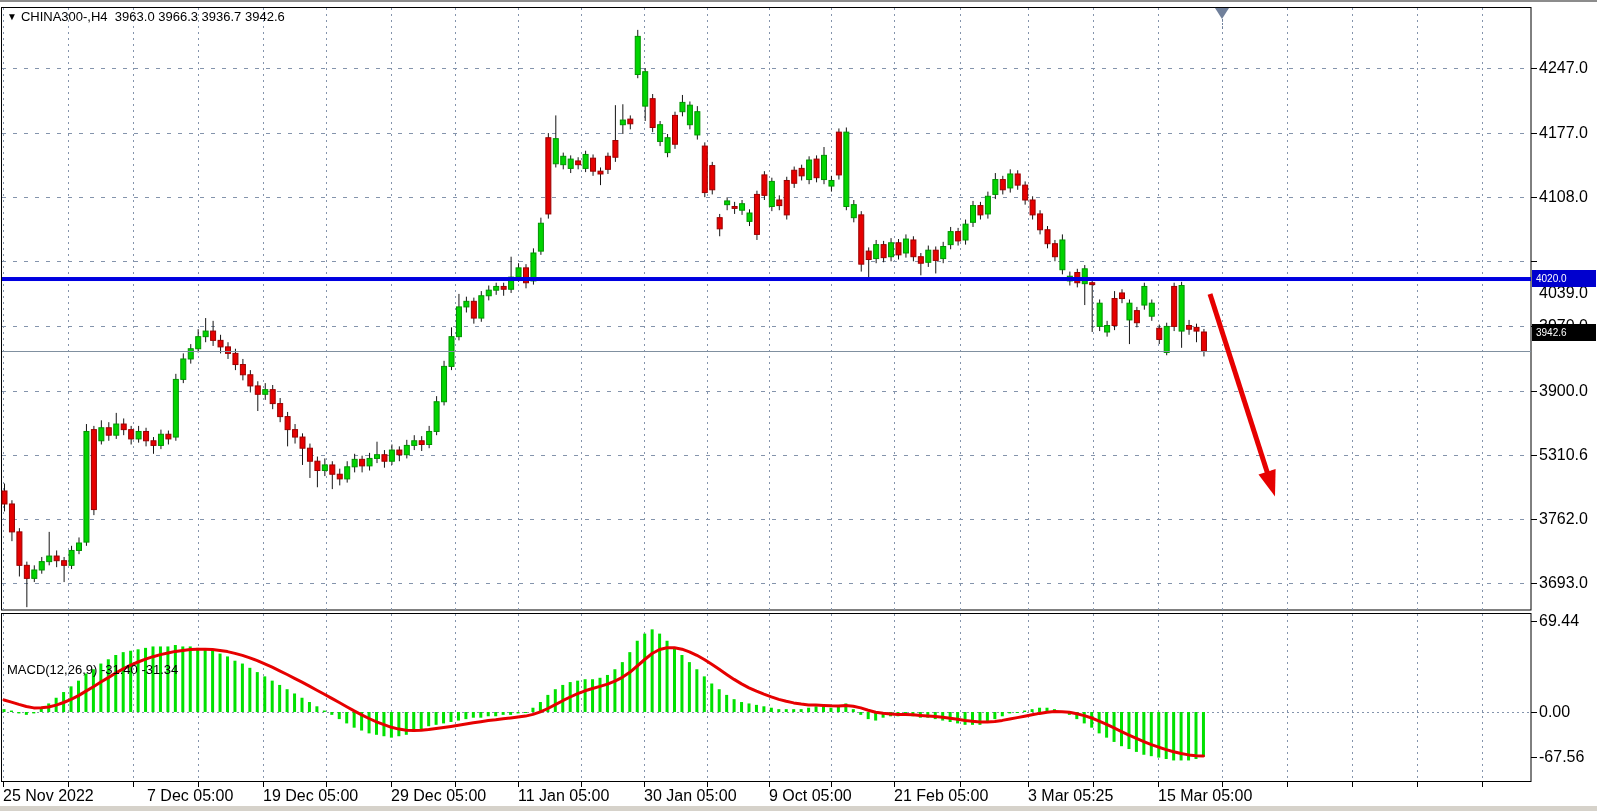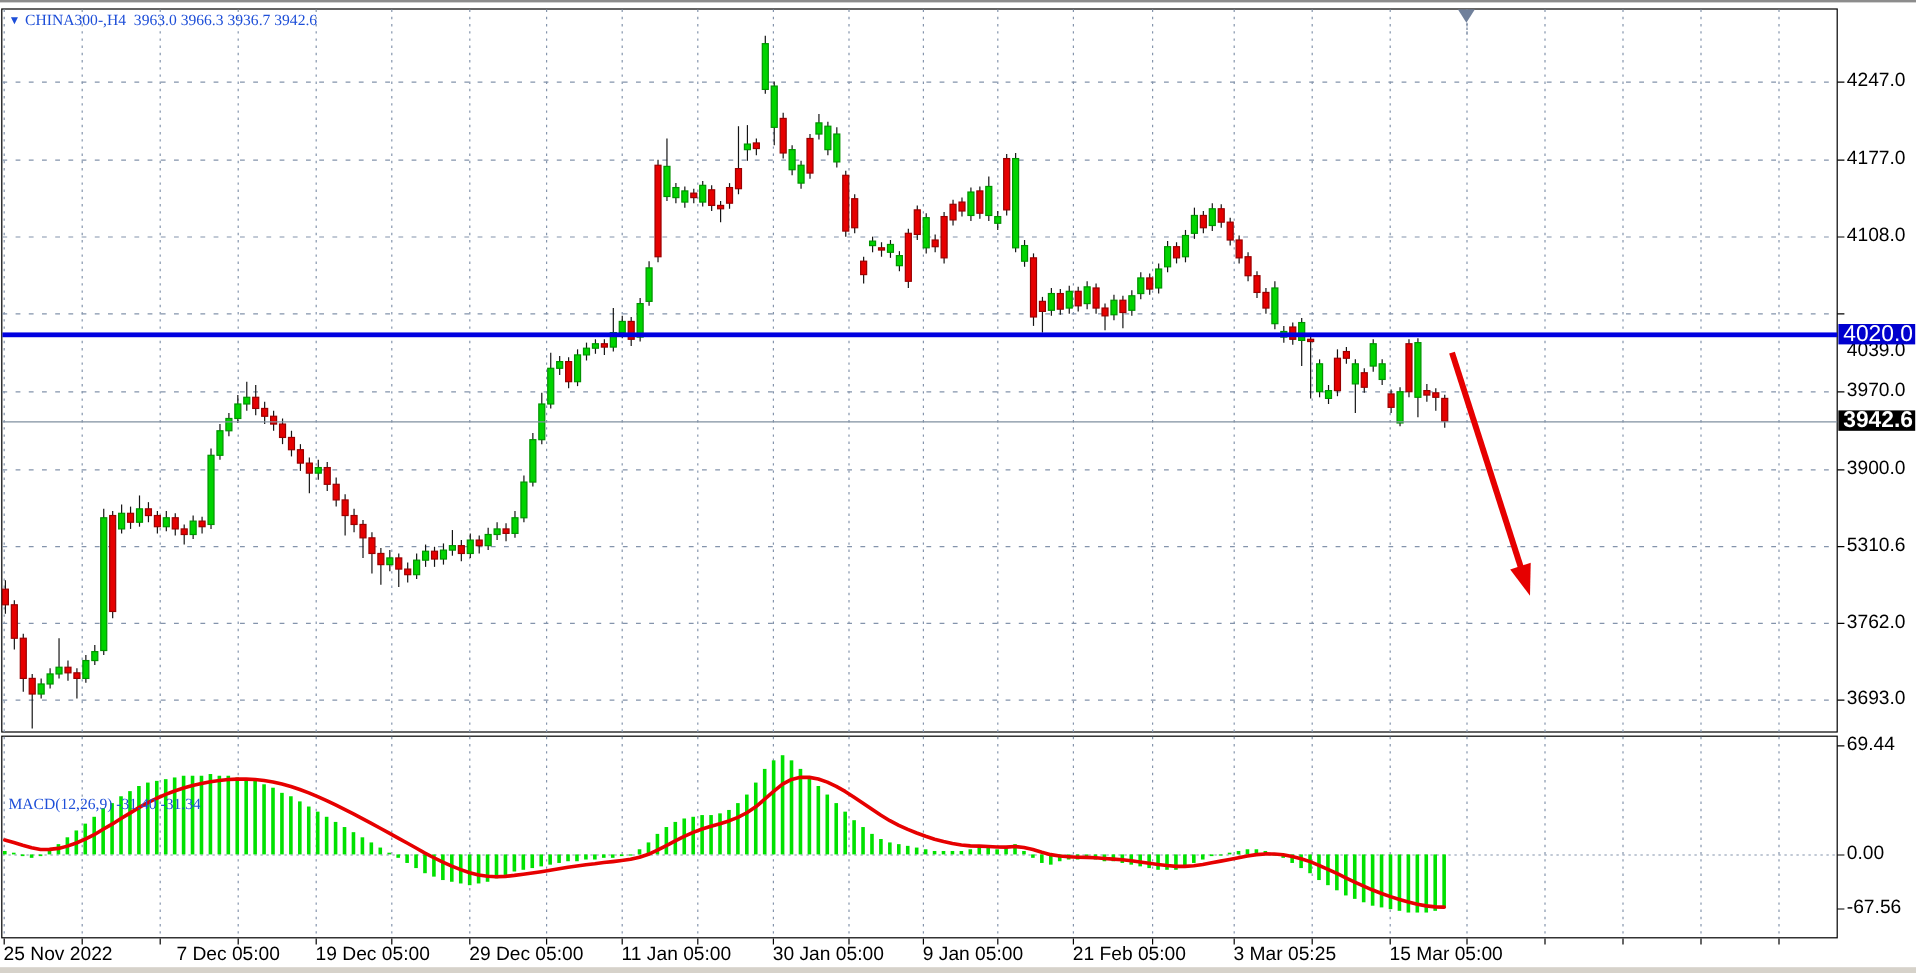--- a/index.html
+++ b/index.html
@@ -1,29 +1,29 @@
 <!DOCTYPE html>
 <html><head>
 <meta charset="utf-8">
 <style>
   html,body{margin:0;padding:0;background:#fff;}
   #app{position:relative;width:1597px;height:811px;background:#fff;overflow:hidden;
        font-family:"Liberation Sans",sans-serif;color:#000;}
   #frame-top{position:absolute;left:0;top:0;width:1597px;height:2px;background:#8c8c8c;}
   #frame-bottom{position:absolute;left:0;top:806px;width:1597px;height:5px;background:#d6d2ca;}
   #chart-svg{position:absolute;left:0;top:0;}
-  .lbl{position:absolute;font-size:13px;line-height:16px;white-space:pre;color:#1d4ed8;font-family:Liberation Serif, serif;}
+  .lbl{position:absolute;font-size:13px;line-height:16px;white-space:pre;color:#000000;}
   #chart-title{left:7px;top:9px;}
   #chart-title .tri{font-size:10px;vertical-align:1px;margin-right:4px;}
   #macd-label{left:7px;top:618px;margin-top:44px;}
   .axis-lbl{position:absolute;font-size:16px;line-height:16px;white-space:nowrap;color:#000;}
-  .tag{position:absolute;left:1532px;width:64px;height:17px;font-size:19px;line-height:17px;
+  .tag{position:absolute;left:1532px;width:64px;height:17px;font-size:10px;line-height:17px;
        color:#fff;padding-left:4px;box-sizing:border-box;white-space:nowrap;}
   #blue-tag{top:270px;background:#0000ce;}
-  #black-tag{top:342px;background:#000;font-weight:bold;}
+  #black-tag{top:324px;background:#000;}
 </style>
 </head>
 <body>
 
 <div id="app">
   <div id="frame-top"></div>
 
   <svg id="chart-svg" width="1597" height="811">
       <rect x="1.5" y="7.5" width="1529.5" height="602.5" fill="#ffffff" stroke="#000000" stroke-width="1"></rect>
       <rect x="1.5" y="613.5" width="1529.5" height="168" fill="#ffffff" stroke="#000000" stroke-width="1"></rect>
@@ -636,21 +636,21 @@
       <div class="axis-lbl" style="left: 1539px; top: 704px;">0.00</div>
       <div class="axis-lbl" style="left: 1539px; top: 749px;">-67.56</div>
     </div>
   <div id="time-axis">
       <div class="axis-lbl" style="left: 3px; top: 788px;">25 Nov 2022</div>
       <div class="axis-lbl" style="left: 147px; top: 788px;">7 Dec 05:00</div>
       <div class="axis-lbl" style="left: 263px; top: 788px;">19 Dec 05:00</div>
       <div class="axis-lbl" style="left: 391px; top: 788px;">29 Dec 05:00</div>
       <div class="axis-lbl" style="left: 518px; top: 788px;">11 Jan 05:00</div>
       <div class="axis-lbl" style="left: 644px; top: 788px;">30 Jan 05:00</div>
-      <div class="axis-lbl" style="left: 769px; top: 788px;">9 Jan 05:00</div>
+      <div class="axis-lbl" style="left: 769px; top: 788px;">9 Oct 05:00</div>
       <div class="axis-lbl" style="left: 894px; top: 788px;">21 Feb 05:00</div>
       <div class="axis-lbl" style="left: 1028px; top: 788px;">3 Mar 05:25</div>
       <div class="axis-lbl" style="left: 1158px; top: 788px;">15 Mar 05:00</div>
     </div>
 
   <div id="blue-tag" class="tag">4020.0</div>
   <div id="black-tag" class="tag">3942.6</div>
 
   <div id="frame-bottom"></div>
 </div>

